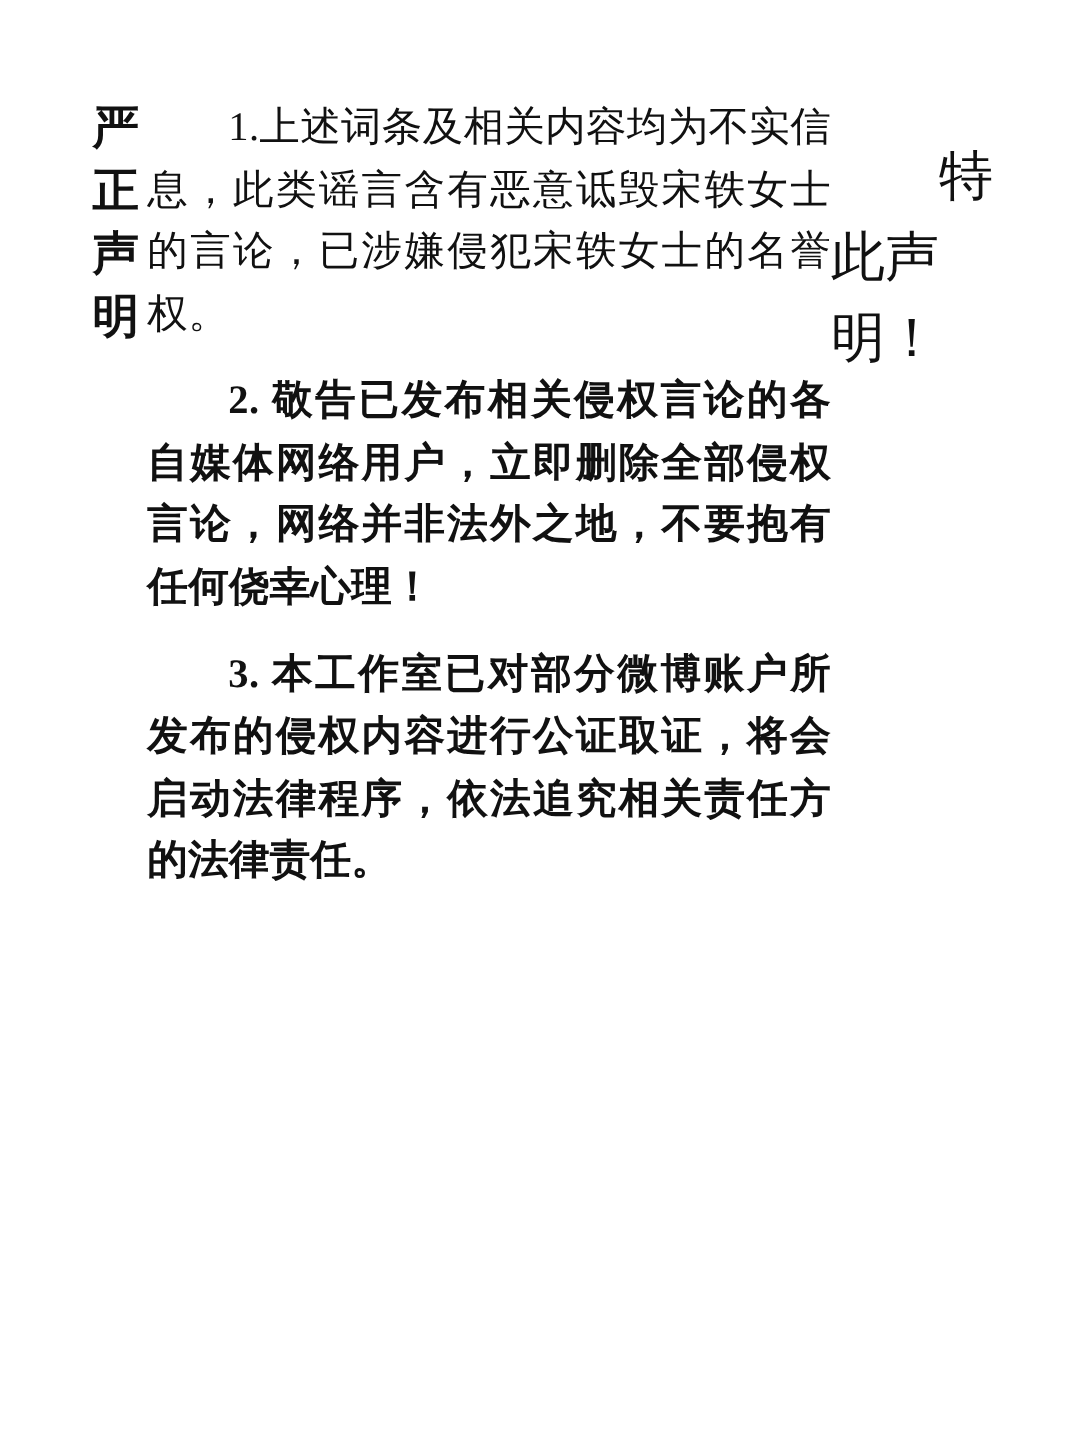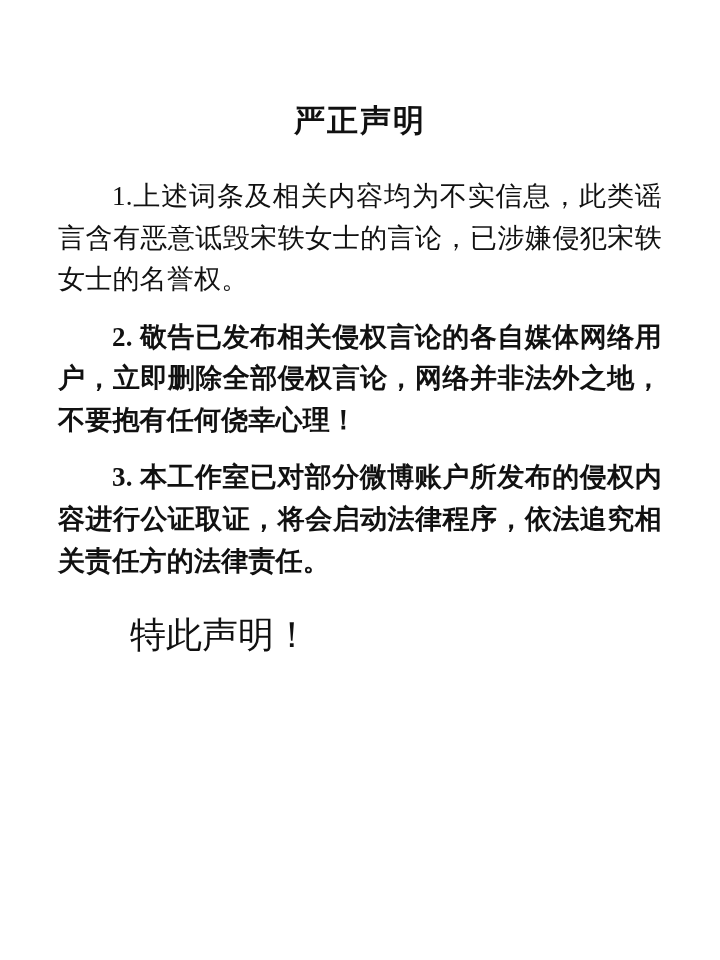--- a/index.html
+++ b/index.html
@@ -11,23 +11,23 @@
     height: 960px;
     background: #ffffff;
     font-family: "Liberation Serif", "DejaVu Serif", serif;
     color: #111111;
     overflow: hidden;
   }
   .page {
     width: 720px;
     height: 960px;
     box-sizing: border-box;
-    padding: 100px 58px 40px 58px;
+    padding: 64px 58px 40px 58px;
     display: flex;
-    flex-direction: column;
+    flex-direction: row;
   }
   .doc-title {
     text-align: center;
     font-size: 31px;
     font-weight: bold;
     letter-spacing: 2px;
     margin: 0 0 34px 0;
     font-family: "Liberation Sans", "DejaVu Sans", sans-serif;
   }
   .body-block {

